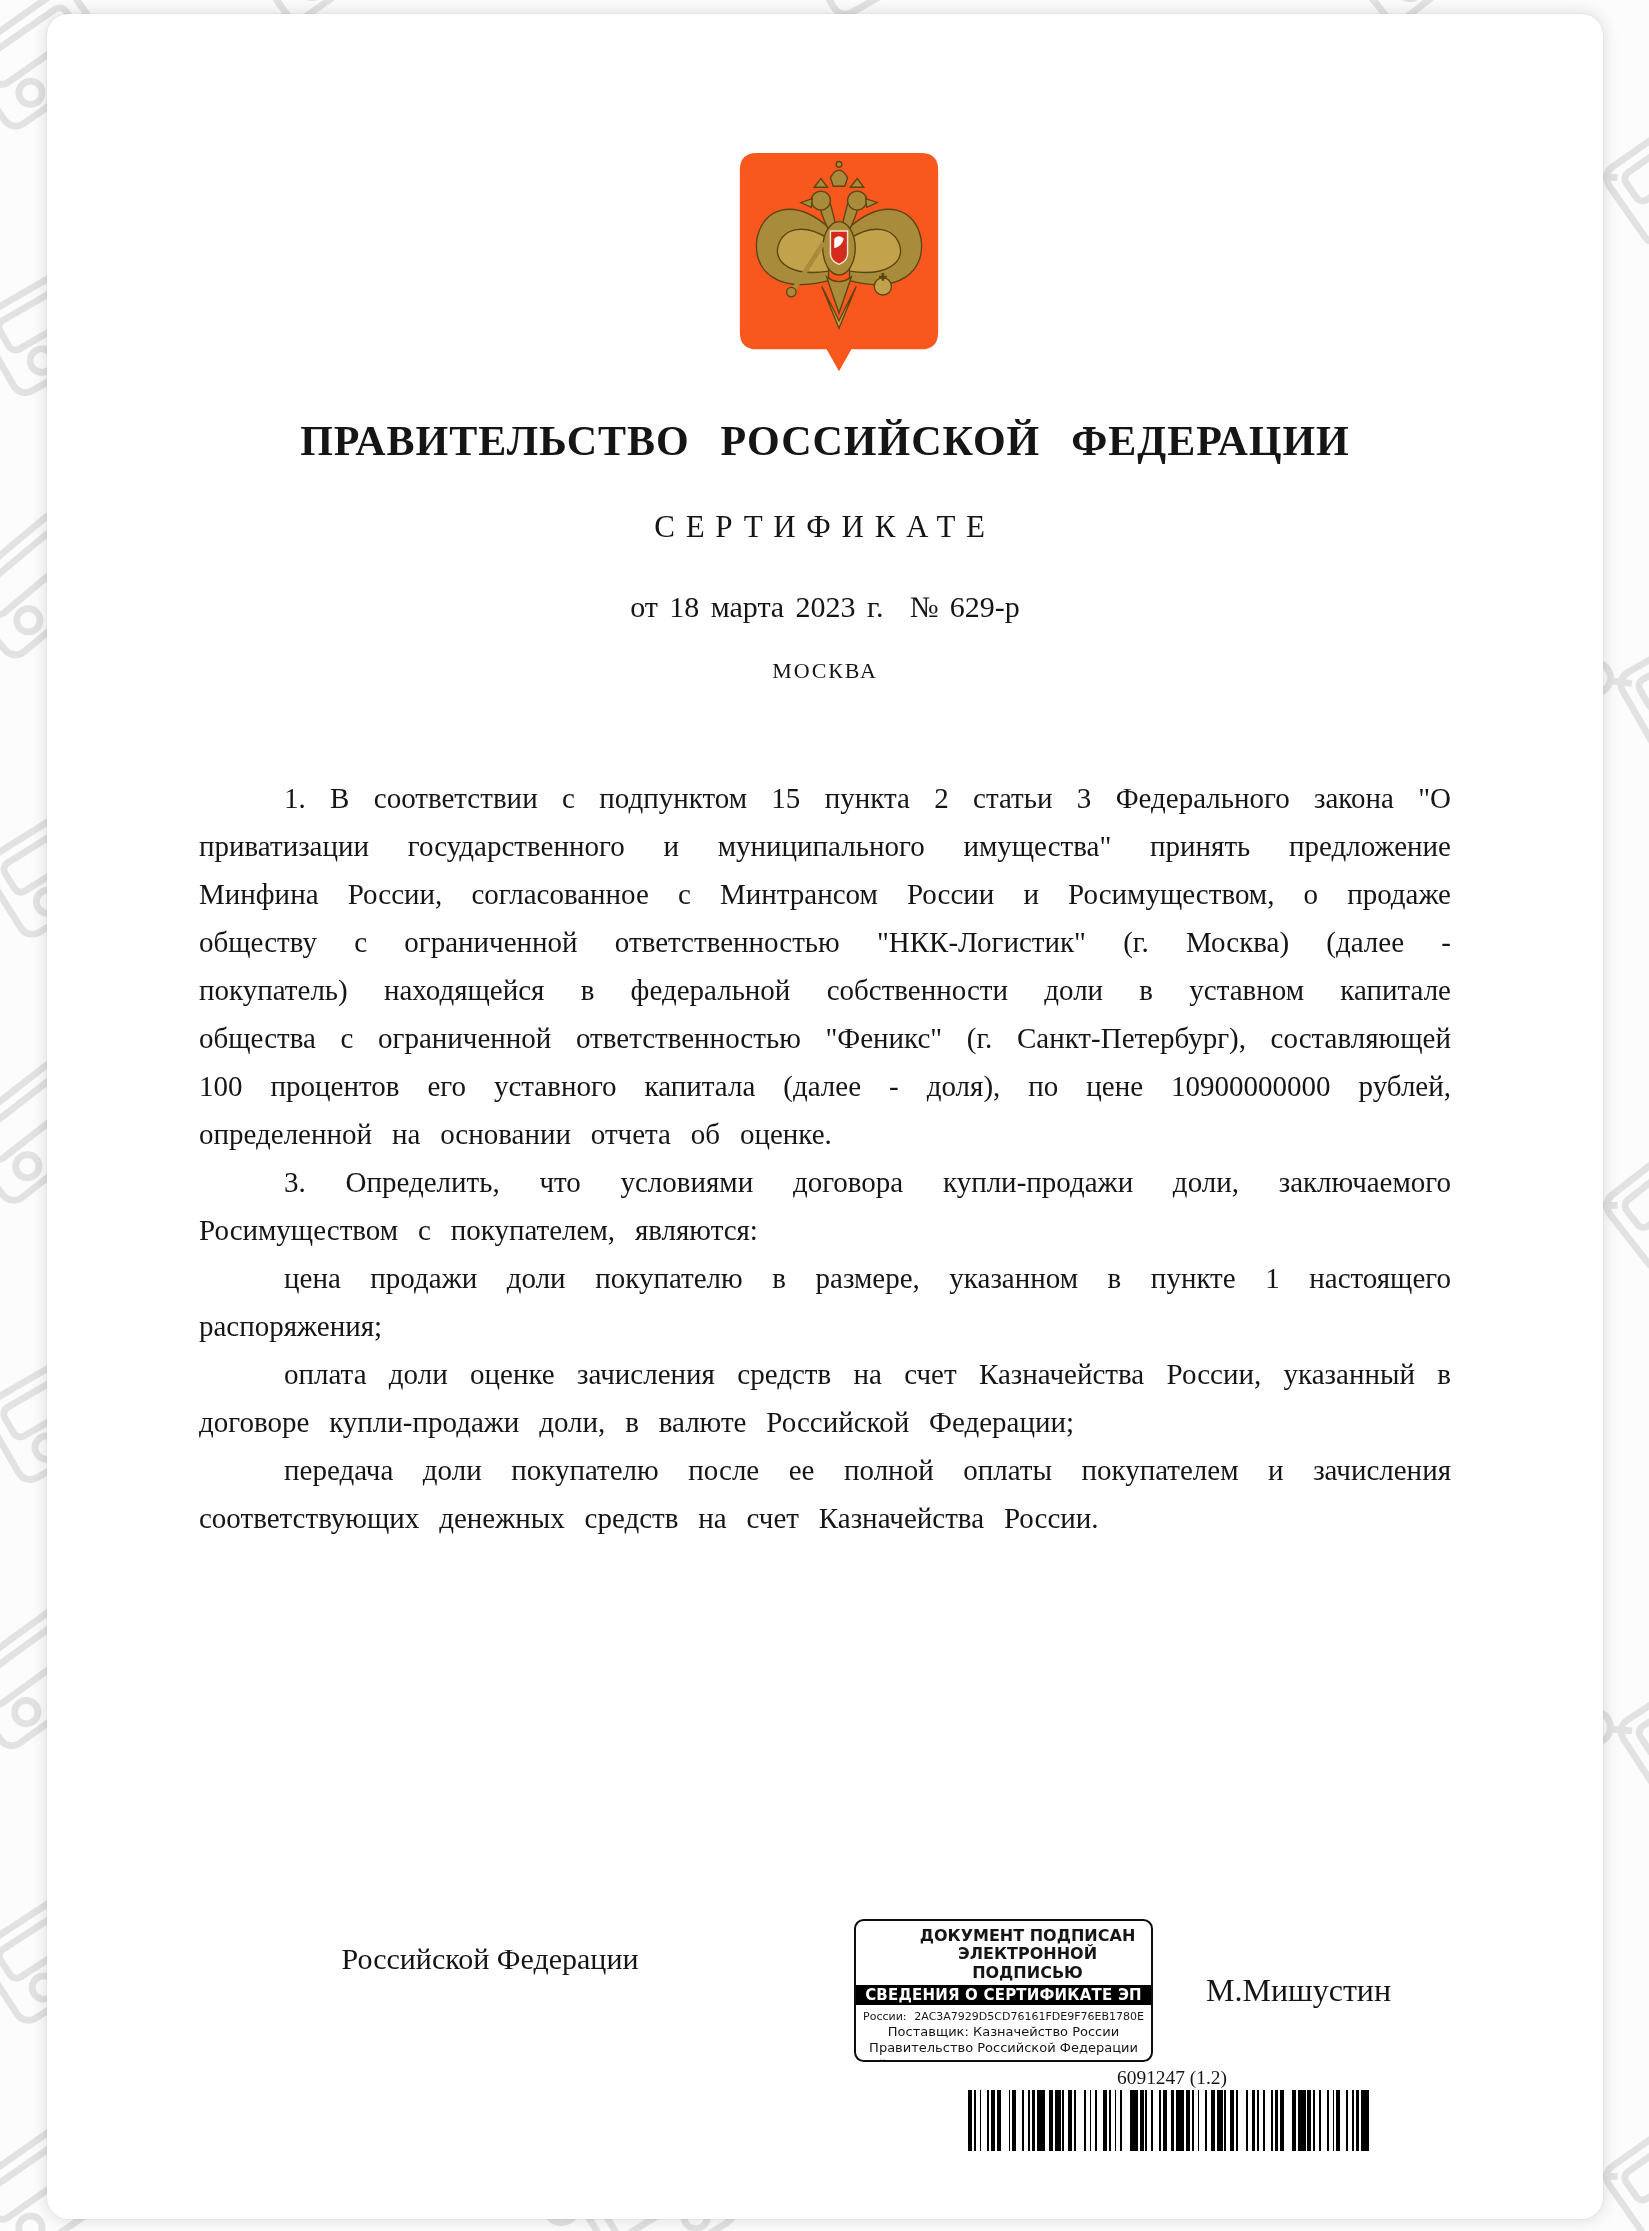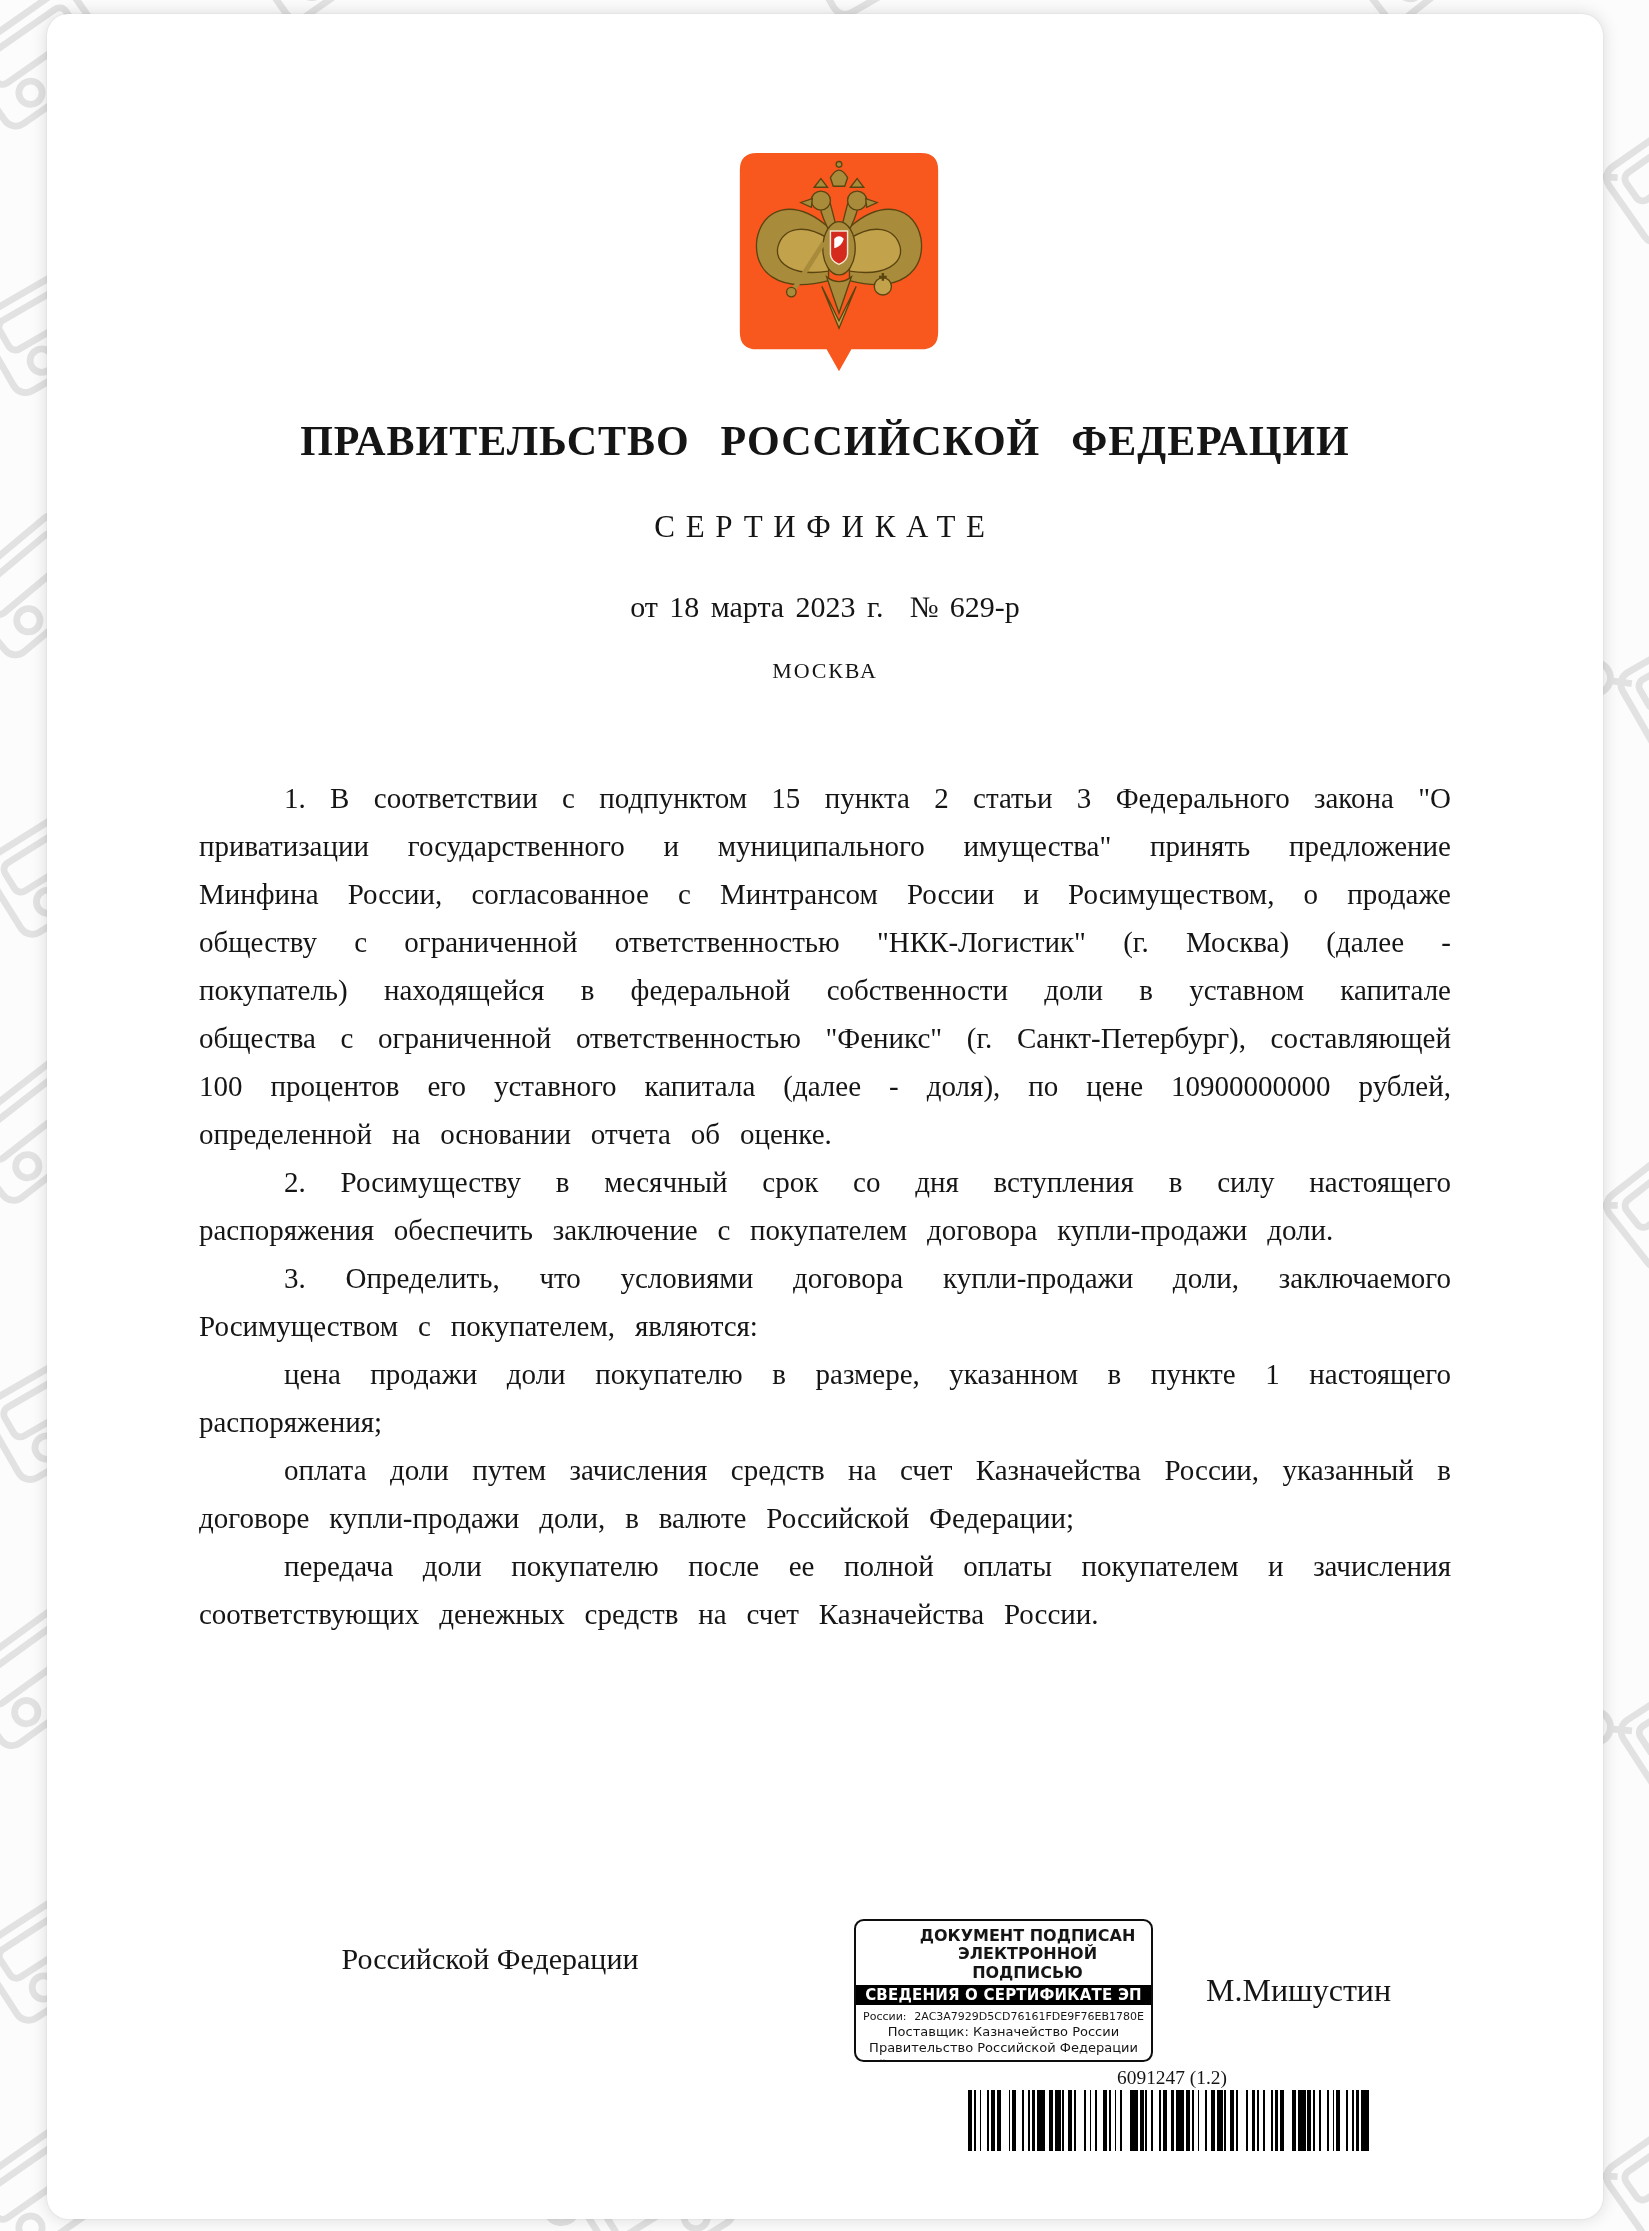--- a/index.html
+++ b/index.html
@@ -146,24 +146,23 @@
   </g>
 </svg>
 
 <div class="org-title">ПРАВИТЕЛЬСТВО РОССИЙСКОЙ ФЕДЕРАЦИИ</div>
 <div class="doc-type">СЕРТИФИКАТЕ</div>
 <div class="date-line">от 18 марта 2023 г.  № 629-р</div>
 <div class="city">МОСКВА</div>
 
 <div class="body-text">
   <p>1. В соответствии с подпунктом 15 пункта 2 статьи 3 Федерального закона "О приватизации государственного и муниципального имущества" принять предложение Минфина России, согласованное с Минтрансом России и Росимуществом, о продаже обществу с ограниченной ответственностью "НКК-Логистик" (г. Москва) (далее - покупатель) находящейся в федеральной собственности доли в уставном капитале общества с ограниченной ответственностью "Феникс" (г. Санкт-Петербург), составляющей 100 процентов его уставного капитала (далее - доля), по цене 10900000000 рублей, определенной на основании отчета об оценке.</p>
-  <p>2. Росимуществу в месячный срок со дня вступления в силу настоящего распоряжения обеспечить заключение с покупателем договора купли-продажи доли.</p>
   <p>3. Определить, что условиями договора купли-продажи доли, заключаемого Росимуществом с покупателем, являются:</p>
   <p>цена продажи доли покупателю в размере, указанном в пункте 1 настоящего распоряжения;</p>
-  <p>оплата доли путем зачисления средств на счет Казначейства России, указанный в договоре купли-продажи доли, в валюте Российской Федерации;</p>
+  <p>оплата доли оценке зачисления средств на счет Казначейства России, указанный в договоре купли-продажи доли, в валюте Российской Федерации;</p>
   <p>передача доли покупателю после ее полной оплаты покупателем и зачисления соответствующих денежных средств на счет Казначейства России.</p>
 </div>
 
 <div class="signature">
   <div>Российской Федерации</div>
 </div>
 <div class="signer">М.Мишустин</div>
 
 <div class="stamp">
   <div class="t t1">ДОКУМЕНТ ПОДПИСАН</div>

